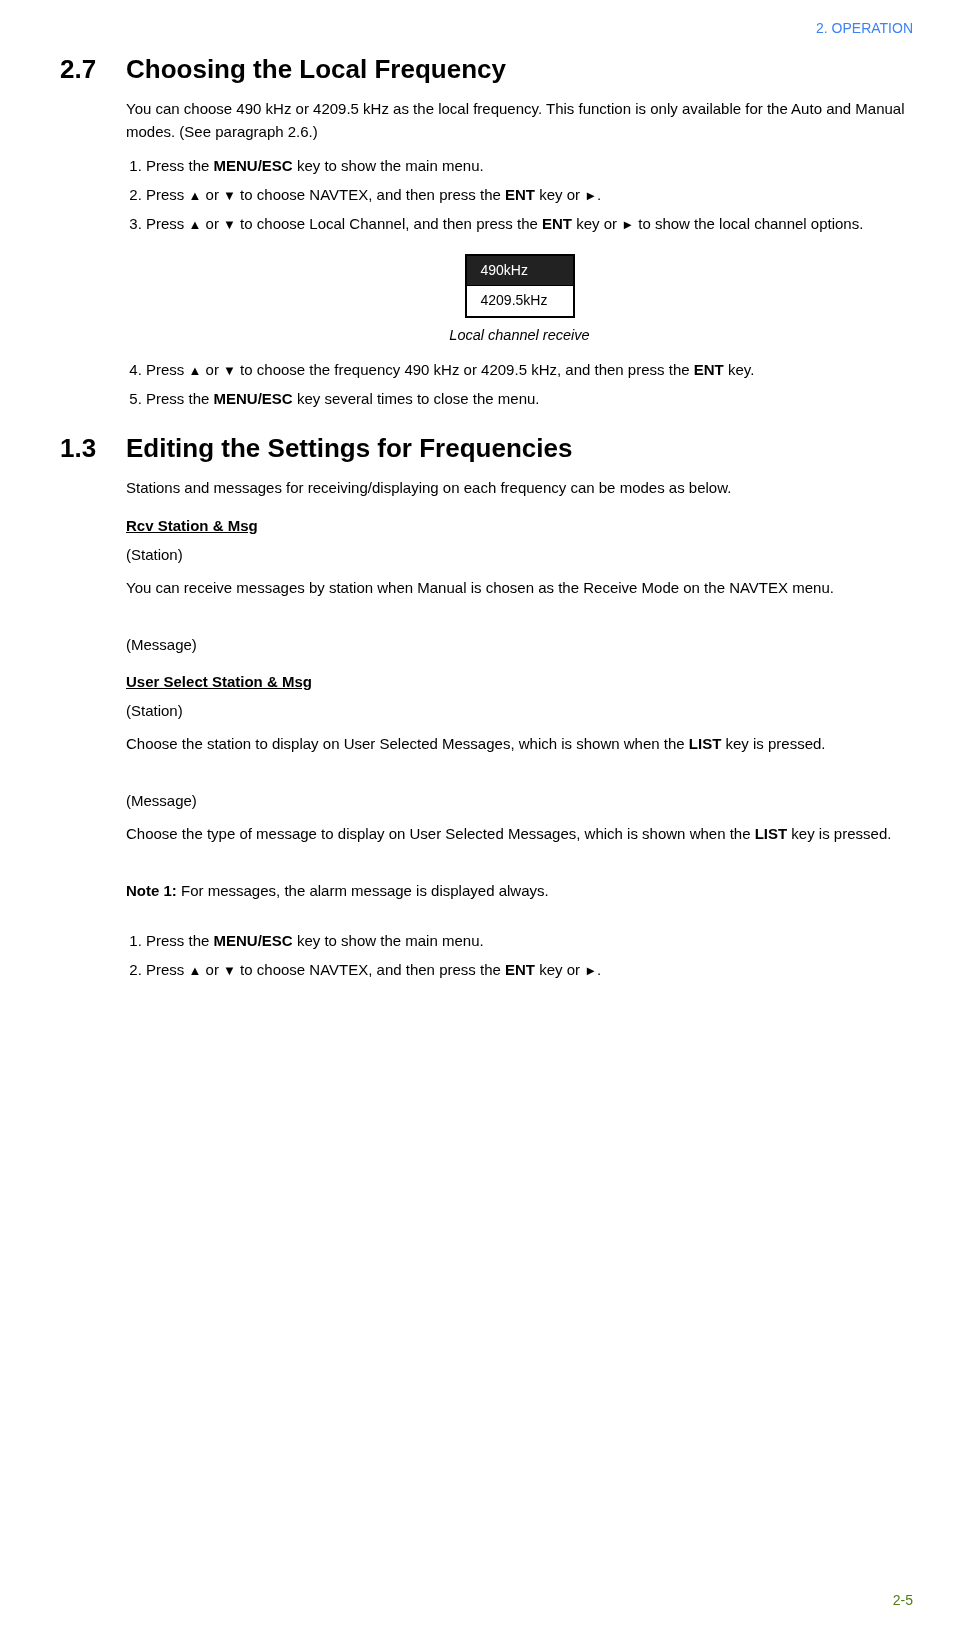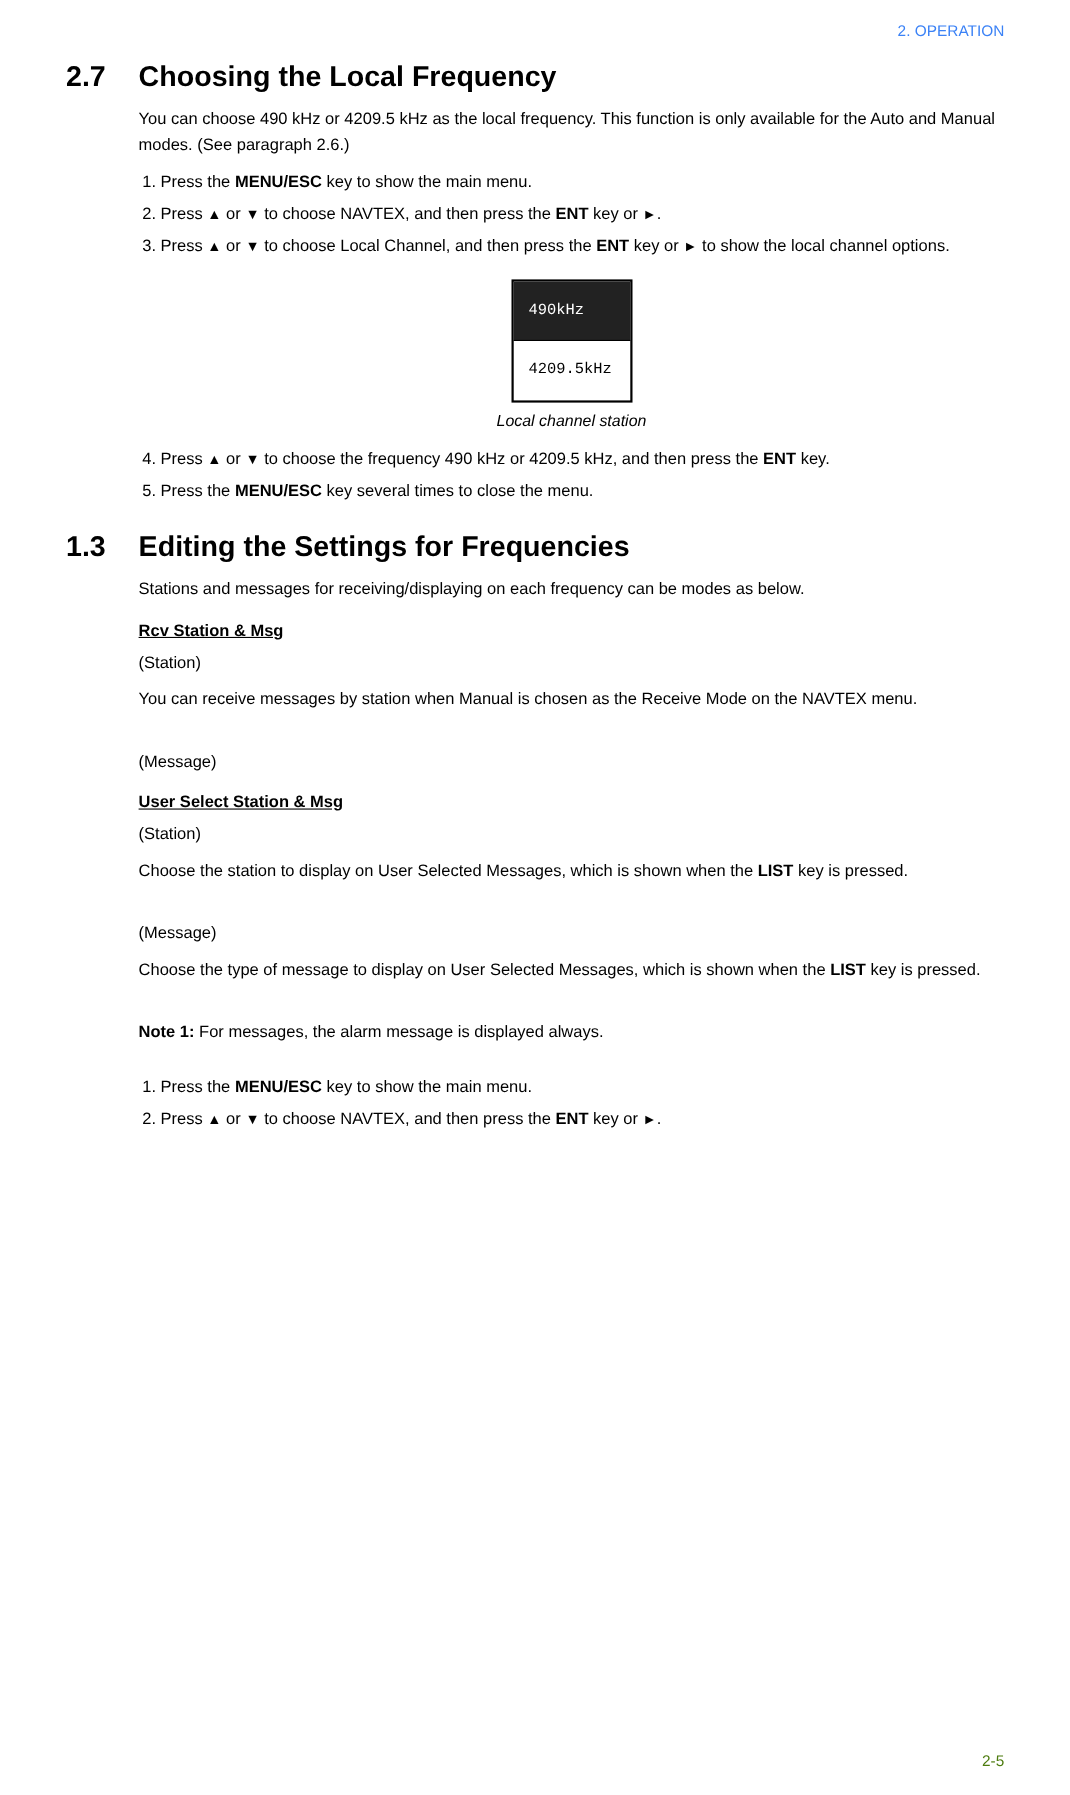--- a/index.html
+++ b/index.html
@@ -56,25 +56,24 @@
     .channel-box-container {
       display: flex;
       justify-content: center;
       margin: 18px 0 6px 0;
     }
     .channel-box {
       border: 2px solid #000;
       width: 110px;
     }
     .channel-box div {
-      padding: 16px 14px;
+      padding: 4px 14px;
       font-size: 14px;
       border-bottom: 1px solid #000;
       text-align: left;
-      font-family: Liberation Mono, monospace;
     }
     .channel-box div:last-child {
       border-bottom: none;
     }
     .channel-box div.selected {
       background: #222;
       color: #fff;
     }
     .caption {
       text-align: center;
@@ -131,21 +130,21 @@
     <li>Press <span class="tri-up"></span> or <span class="tri-down"></span> to choose NAVTEX, and then press the <b>ENT</b> key or <span class="arrow-right"></span>.</li>
     <li>Press <span class="tri-up"></span> or <span class="tri-down"></span> to choose Local Channel, and then press the <b>ENT</b> key or <span class="arrow-right"></span> to show the local channel options.</li>
   </ol>
 
   <div class="channel-box-container">
     <div class="channel-box">
       <div class="selected">490kHz</div>
       <div>4209.5kHz</div>
     </div>
   </div>
-  <div class="caption">Local channel station</div>
+  <div class="caption">Local channel receive</div>
 
   <ol start="4">
     <li>Press <span class="tri-up"></span> or <span class="tri-down"></span> to choose the frequency 490 kHz or 4209.5 kHz, and then press the <b>ENT</b> key.</li>
     <li>Press the <b>MENU/ESC</b> key several times to close the menu.</li>
   </ol>
 </div>
 
 <div class="section-title" style="margin-top:22px;">
   <span class="section-number">1.3</span>
   <span class="section-heading">Editing the Settings for Frequencies</span>

